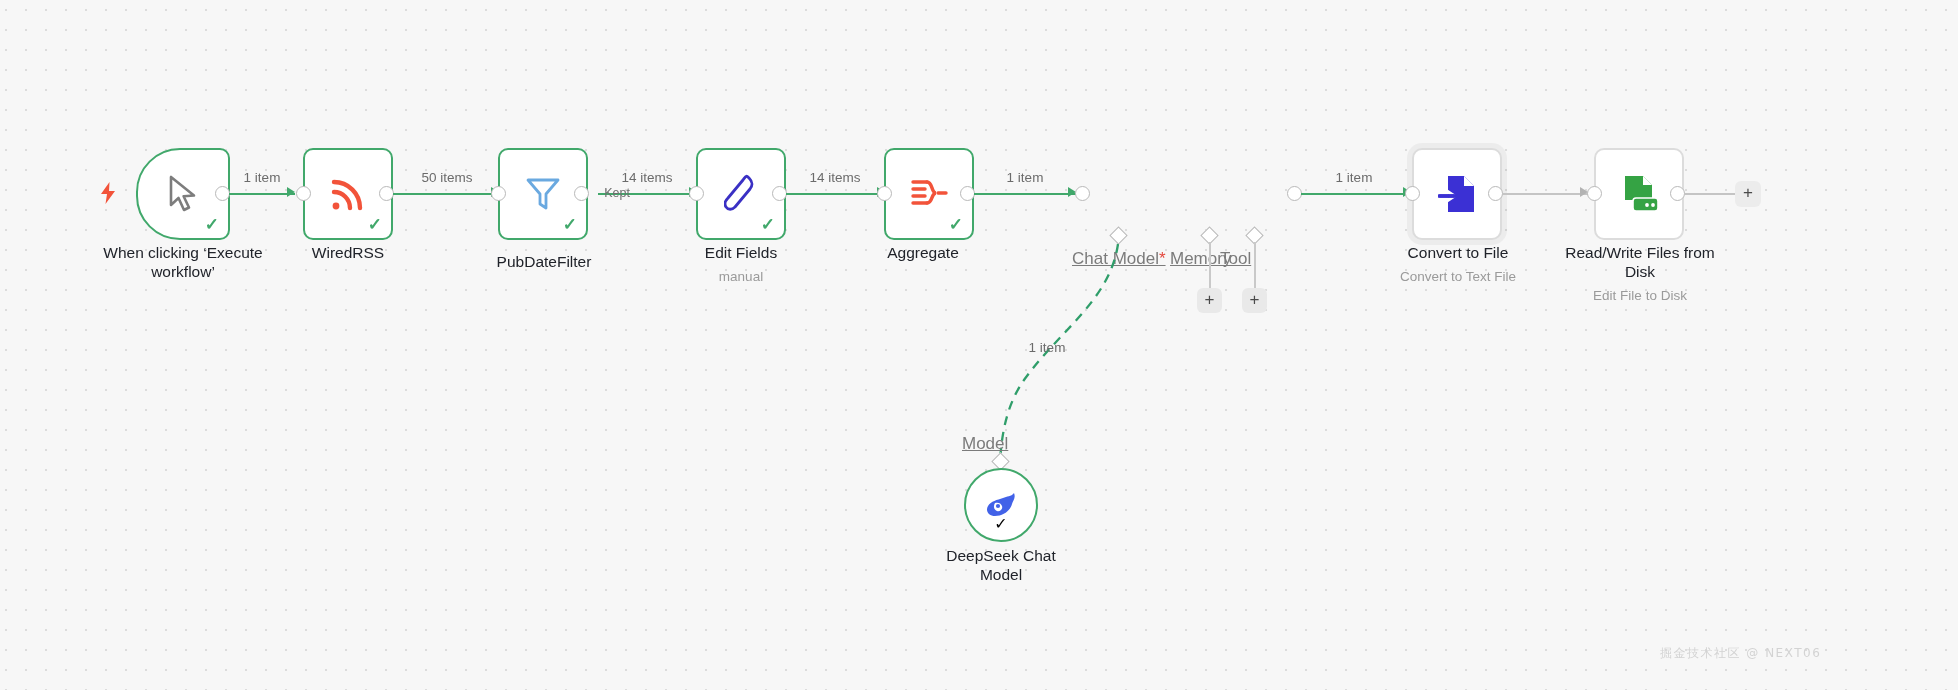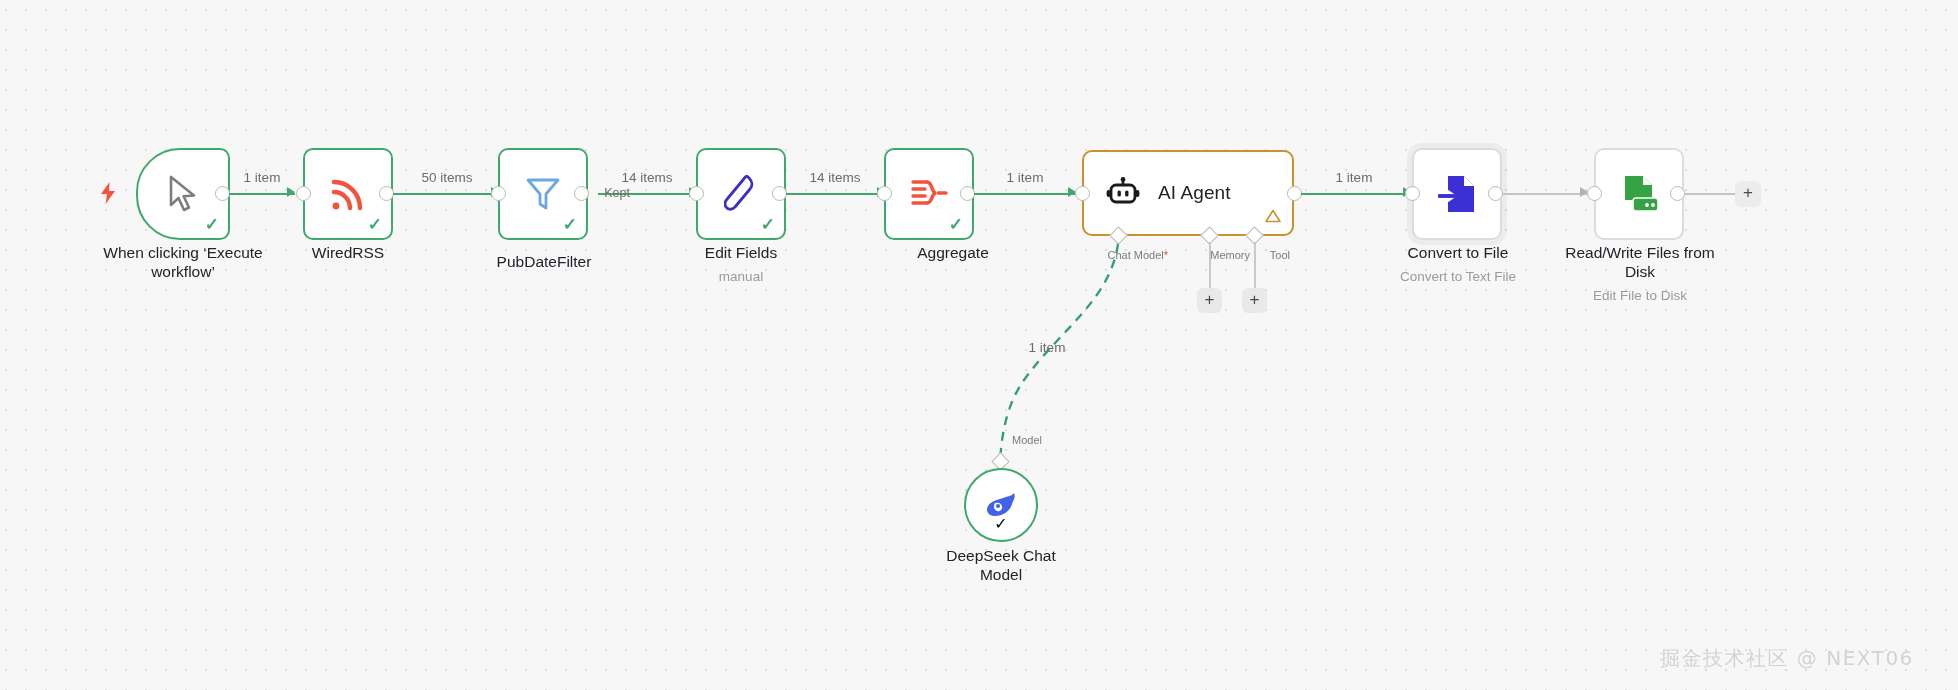--- a/index.html
+++ b/index.html
@@ -108,24 +108,25 @@
   
   .diamond {
     position: absolute;
     width: 13px; height: 13px;
     background: #fff;
     border: 1.6px solid #b9b9b9;
     transform: rotate(45deg);
   }
   .port-label {
     position: absolute;
-    font-size: 11px;
+    font-size: 17px;
     color: #7b7b7b;
     white-space: nowrap;
-    text-align: right;
+    text-align: left;
+    text-decoration: underline;
   }
   .req { color: #e4463c; }
   .stem {
     position: absolute;
     width: 1.6px;
     background: #c9c9c9;
   }
   .plus-btn {
     position: absolute;
     width: 25px; height: 25px;
@@ -160,21 +161,21 @@
     bottom: 7px;
   }
   .bolt {
     position: absolute;
     color: #f2533a;
     font-size: 19px;
     line-height: 1;
   }
   .watermark {
     position: absolute;
-    font-size: 20px;
+    font-size: 12px;
     color: #d3d3d3;
     letter-spacing: 1.5px;
     white-space: nowrap;
     font-family: "DejaVu Sans", sans-serif;
   }
   .shadow { box-shadow: 0 0 0 5px rgba(0,0,0,.045); }
 </style>
 </head>
 <body>
 
@@ -263,47 +264,28 @@
           <line x1="3" y1="12" x2="15" y2="12"></line>
           <line x1="3" y1="19" x2="15" y2="19"></line>
           <line x1="3" y1="26" x2="17" y2="26"></line>
           <path d="M17 5 C23 5 21 16 26 16 C21 16 23 26 17 26" fill="none"></path>
           <line x1="28" y1="16" x2="36" y2="16"></line>
         </g>
       </svg>
     </span>
     <span class="tick">✓</span>
   </div>
-  <div class="caption" style="left:898px; top:243px; width:110px;">Aggregate</div>
+  <div class="caption" style="left:868px; top:243px; width:110px;">Aggregate</div>
   <div class="dot" style="left:877px; top:186px;"></div>
   <div class="dot" style="left:960px; top:186px;"></div>
 
   <div class="edge" style="left:974px; top:192.5px; width:102px;"></div>
   <div class="arrow" style="left:1068px; top:187px;"></div>
   <div class="edge-label" style="left:985px; top:170px; width:80px;">1 item</div>
 
-  <div class="node agent" style="left:1082px; top:150px; width:212px; height:86px;">
-    <span class="node-icon">
-      <svg width="34" height="32" viewBox="0 0 34 32" aria-hidden="true">
-        <path d="M17 2 L17 7" stroke="#1b1b1b" stroke-width="2.6" stroke-linecap="round"></path>
-        <circle cx="17" cy="2.4" r="2.4" fill="#1b1b1b"></circle>
-        <rect x="5" y="8" width="24" height="17" rx="5" fill="none" stroke="#1b1b1b" stroke-width="2.8"></rect>
-        <rect x="0.6" y="13" width="4" height="7" rx="2" fill="#1b1b1b"></rect>
-        <rect x="29.4" y="13" width="4" height="7" rx="2" fill="#1b1b1b"></rect>
-        <rect x="11.5" y="13.5" width="3.4" height="6" rx="1.6" fill="#1b1b1b"></rect>
-        <rect x="19.1" y="13.5" width="3.4" height="6" rx="1.6" fill="#1b1b1b"></rect>
-      </svg>
-    </span>
-    <span class="agent-title">AI Agent</span>
-    <span class="warn">
-      <svg width="16" height="14" viewBox="0 0 16 14" aria-hidden="true">
-        <path d="M8 1.5 L15 12.5 H1 Z" fill="none" stroke="#c9922b" stroke-width="1.6" stroke-linejoin="round"></path>
-      </svg>
-    </span>
-  </div>
   <div class="dot" style="left:1075px; top:186px;"></div>
   <div class="dot" style="left:1287px; top:186px;"></div>
 
   <div class="diamond" style="left:1112px; top:229px;"></div>
   <div class="port-label" style="left:1072px; top:249px; width:96px;"><span>Chat Model</span><span class="req">*</span></div>
 
   <div class="diamond" style="left:1203px; top:229px;"></div>
   <div class="port-label" style="left:1170px; top:249px; width:80px;">Memory</div>
   <div class="stem" style="left:1209px; top:242px; height:46px;"></div>
   <div class="plus-btn" style="left:1197px; top:288px;">+</div>

